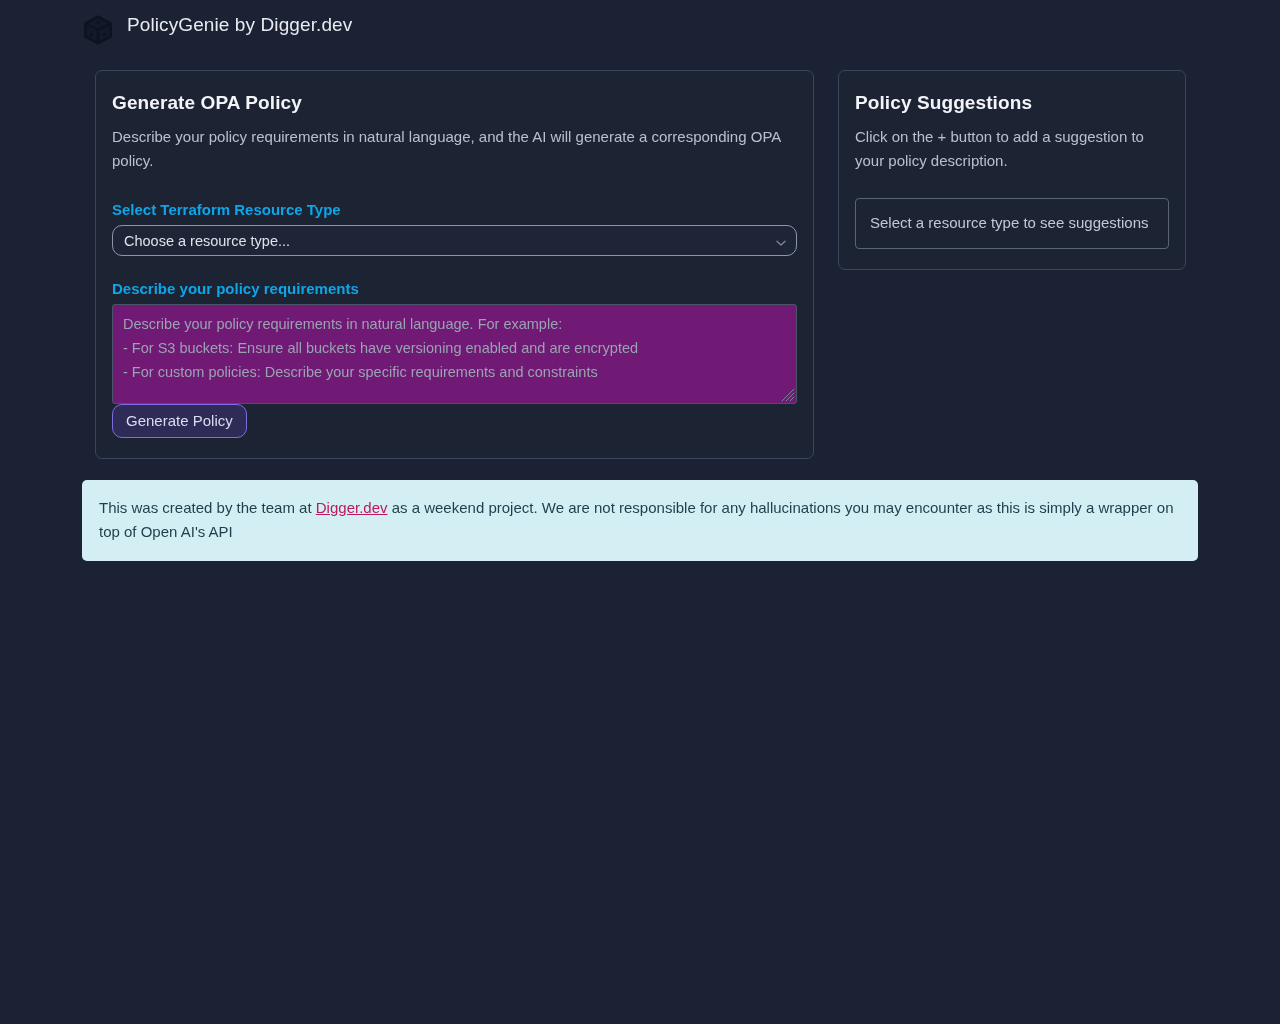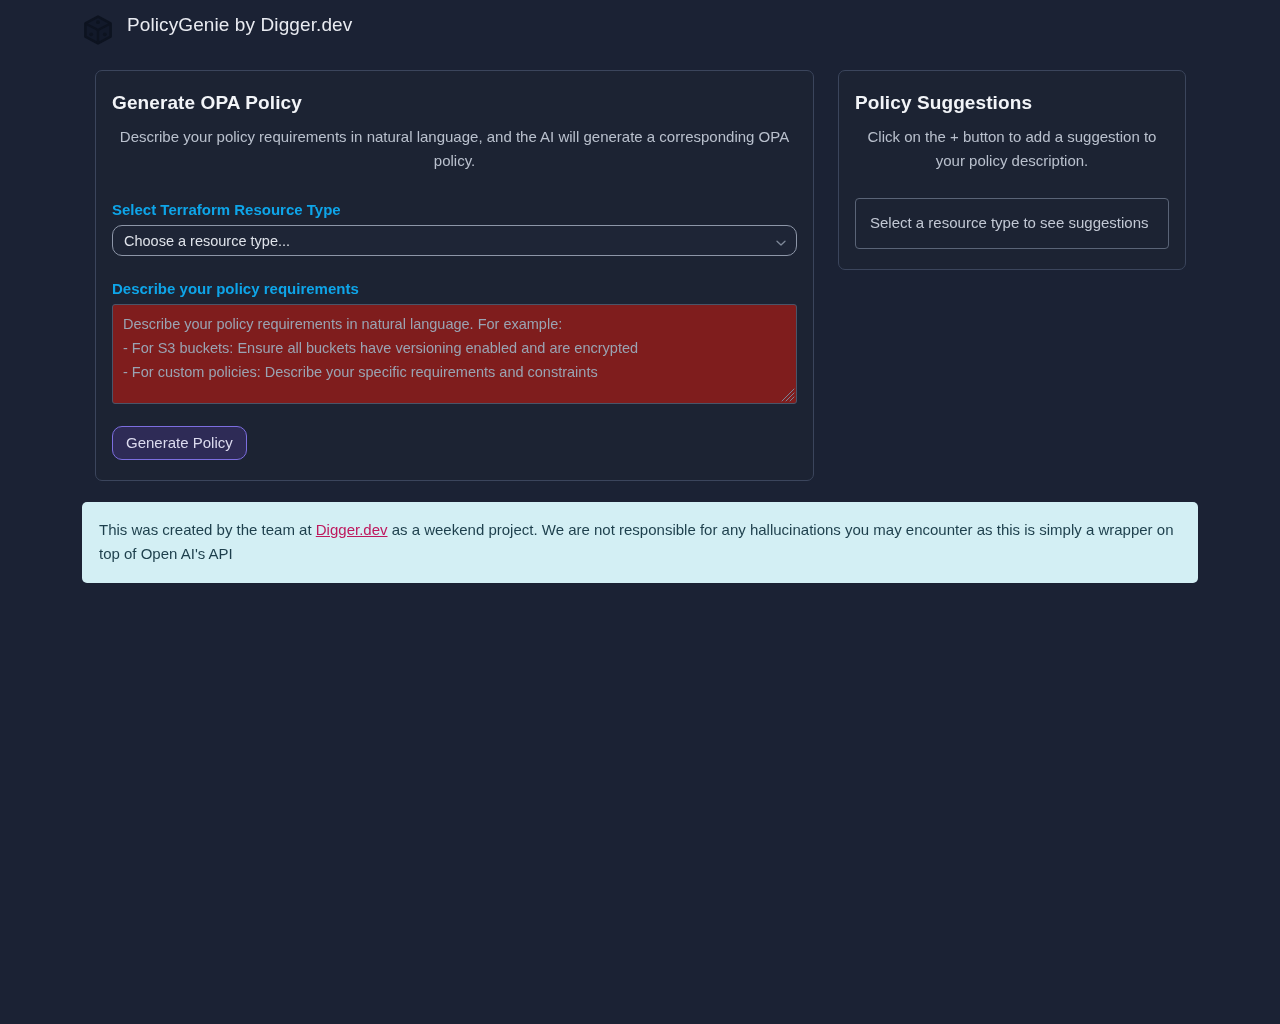--- a/index.html
+++ b/index.html
@@ -66,21 +66,20 @@
     font-weight: bold;
     color: #f2f4f8;
     margin: 0 0 11px 0;
     letter-spacing: .1px;
   }
   .card-desc {
     font-size: 15px;
     line-height: 24px;
     color: #b9c0cd;
     margin: 0;
-    text-align: center;
   }
 
   
   .field-label {
     display: block;
     font-size: 15px;
     color: #0ea5e9;
     margin: 28px 0 7px 0;
     font-weight: bold;
   }
@@ -113,42 +112,41 @@
     pointer-events: none;
   }
   .textarea-label {
     margin-top: 24px;
   }
   .textarea-box {
     position: relative;
     width: 100%;
     height: 100px;
     box-sizing: border-box;
-    background: #7f1d1d;
+    background: #701a75;
     border: 1px solid #4a5468;
     border-radius: 3px;
     padding: 7px 10px;
     overflow: hidden;
   }
   .ta-line {
     font-size: 14.5px;
     line-height: 24px;
     color: #9aa3b2;
     white-space: nowrap;
   }
   .resize-grip {
     position: absolute;
     right: 1px;
     bottom: 1px;
     width: 14px;
     height: 14px;
   }
 
   .generate-btn {
-    margin-top: 22px;
     display: inline-block;
     background: #2e2b56;
     border: 1px solid #7c6ee0;
     border-radius: 10px;
     color: #dcdbef;
     font-size: 15px;
     font-family: "Liberation Sans", sans-serif;
     padding: 8px 13px 9px 13px;
     cursor: pointer;
     line-height: 1;

